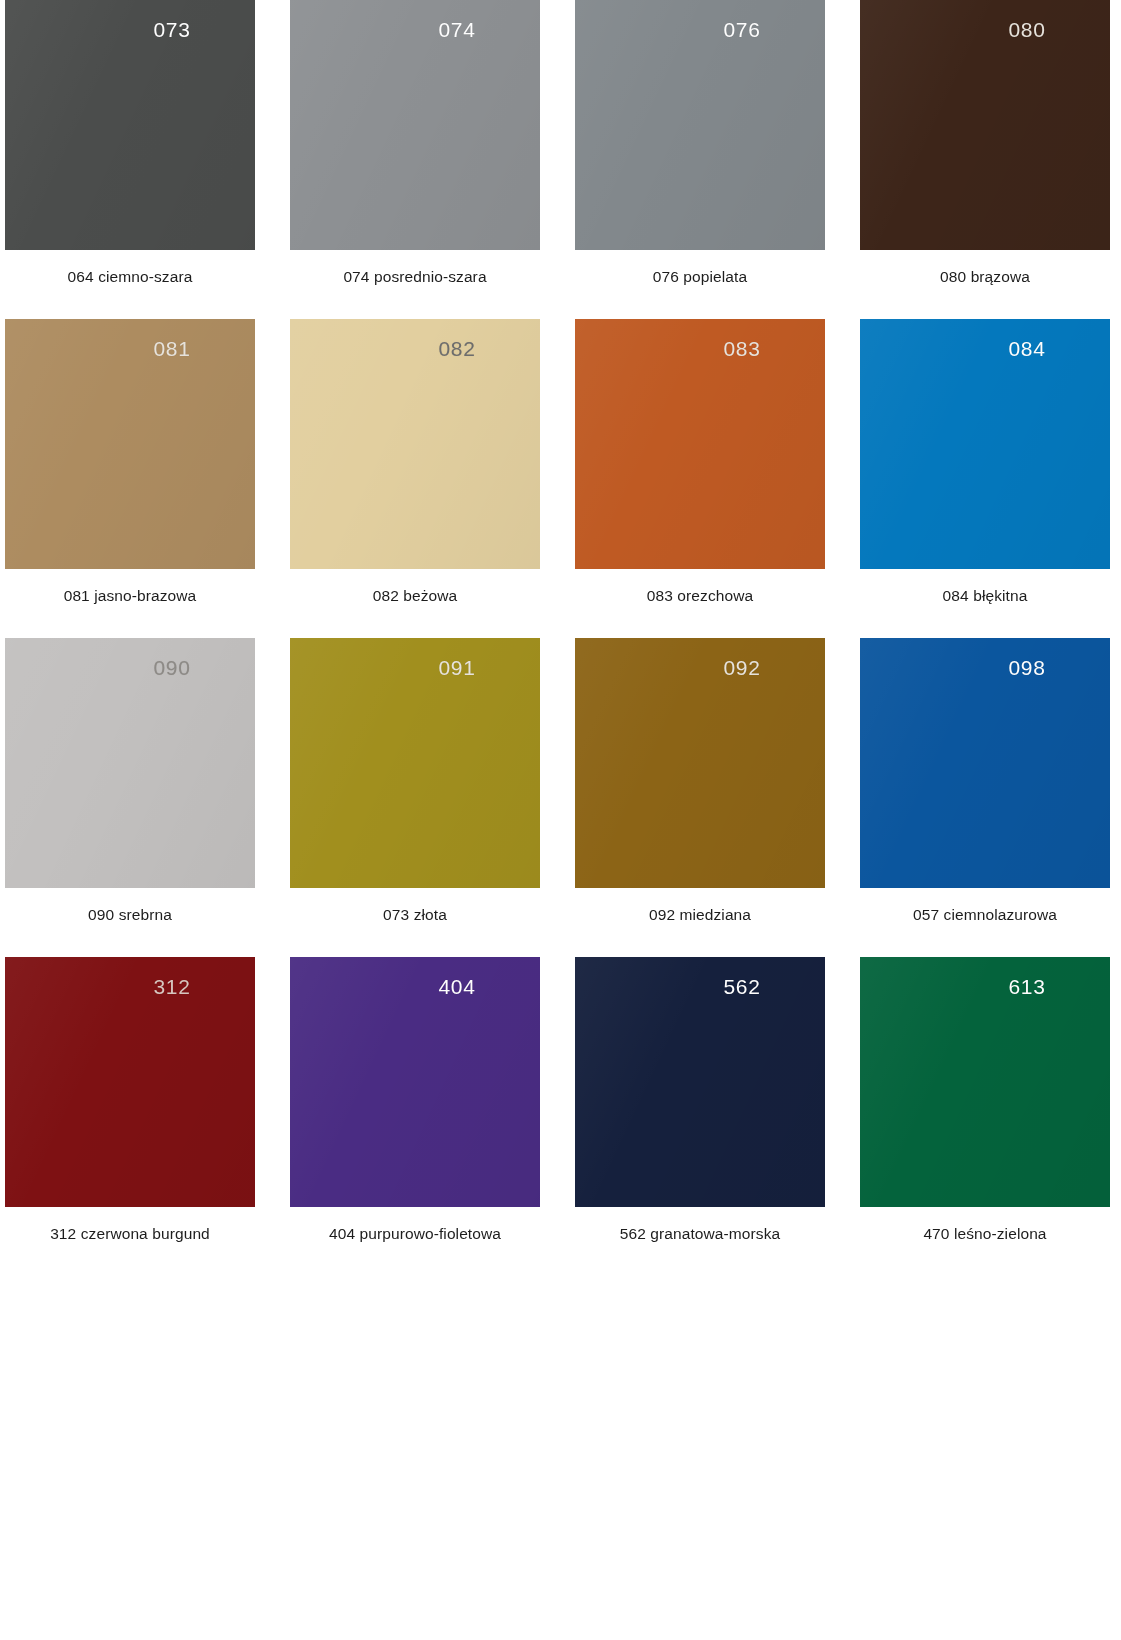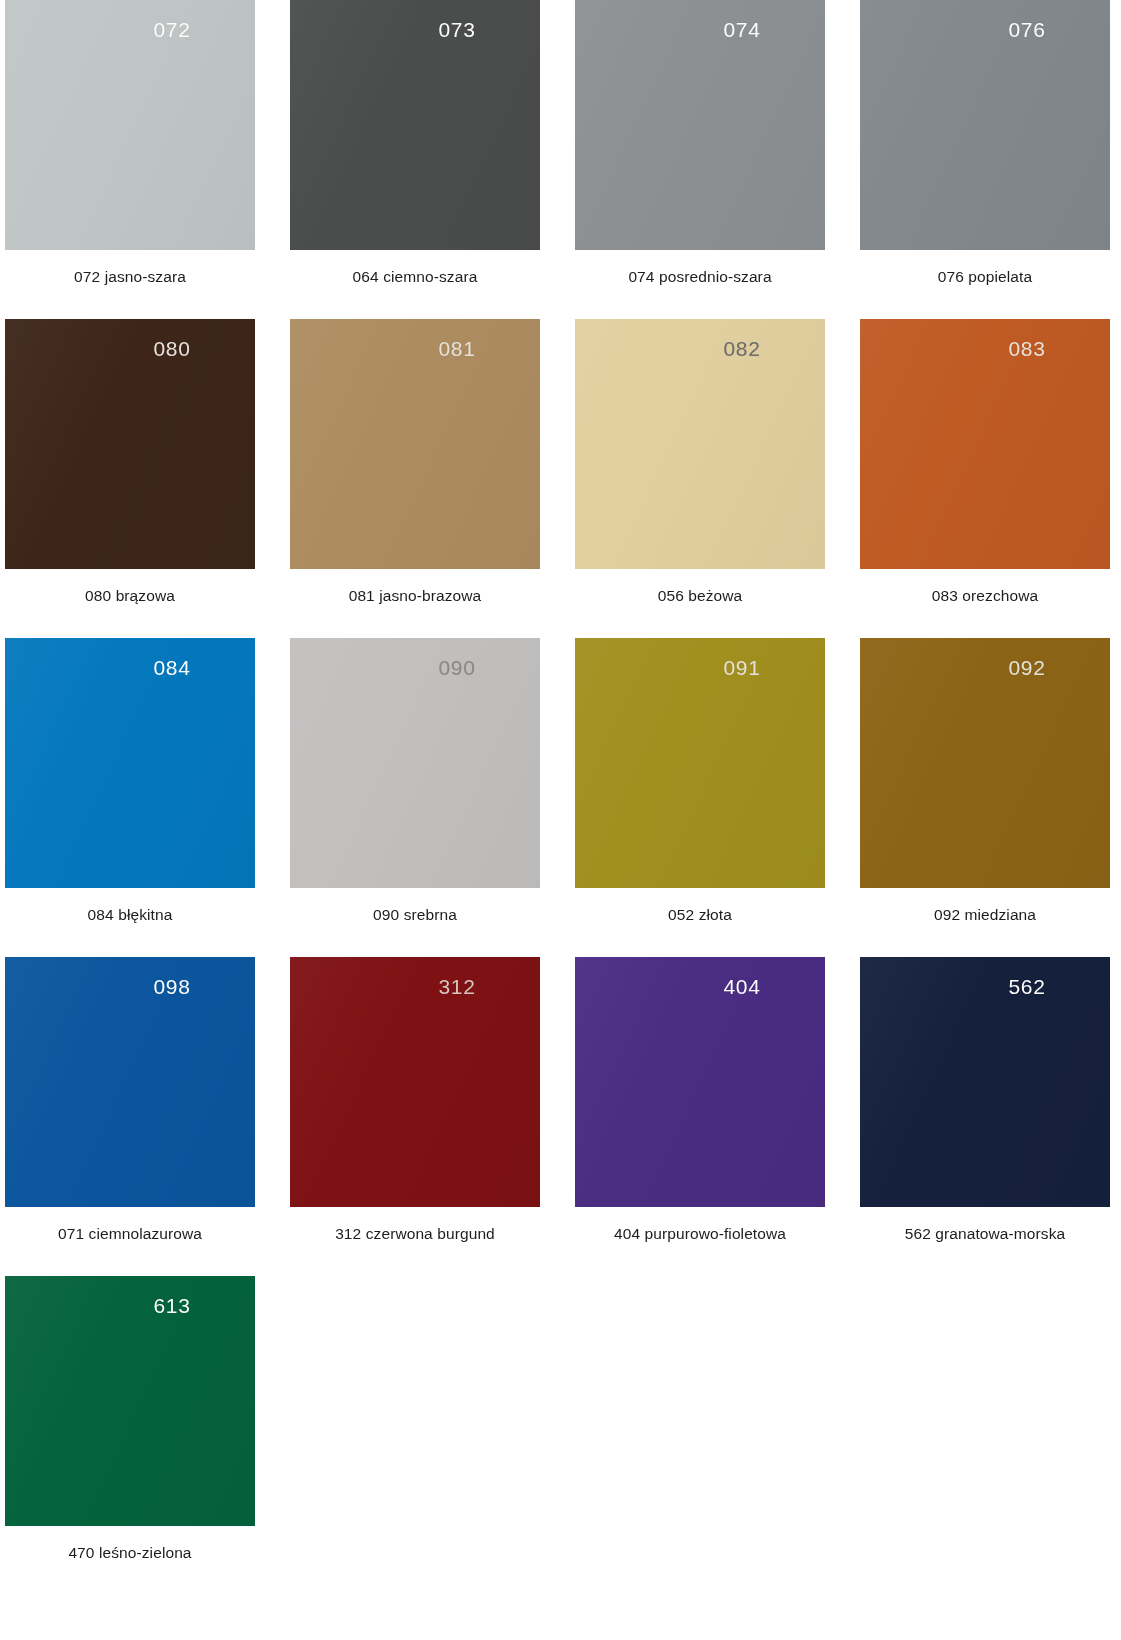--- a/index.html
+++ b/index.html
@@ -86,26 +86,20 @@
       linear-gradient(115deg, rgba(255,255,255,0.045) 0%, rgba(255,255,255,0.0) 38%, rgba(0,0,0,0.035) 100%);
     pointer-events: none;
   }
 </style>
 </head>
 <body>
 
 <div id="palette-page">
   <div class="swatch-grid" id="swatch-grid">
       <div class="swatch-cell">
-        <div class="swatch-chip" style="background: rgb(192, 197, 197);">
-          <span class="swatch-code" style="color: rgb(255, 255, 255);">072</span>
-        </div>
-        <div class="swatch-caption">072 jasno-szara</div>
-      </div>
-      <div class="swatch-cell">
         <div class="swatch-chip" style="background: rgb(75, 77, 76);">
           <span class="swatch-code" style="color: rgb(255, 255, 255);">073</span>
         </div>
         <div class="swatch-caption">064 ciemno-szara</div>
       </div>
       <div class="swatch-cell">
         <div class="swatch-chip" style="background: rgb(141, 144, 147);">
           <span class="swatch-code" style="color: rgb(255, 255, 255);">074</span>
         </div>
         <div class="swatch-caption">074 posrednio-szara</div>
@@ -125,21 +119,21 @@
       <div class="swatch-cell">
         <div class="swatch-chip" style="background: rgb(173, 140, 96);">
           <span class="swatch-code mid-text" style="color: rgb(232, 228, 221);">081</span>
         </div>
         <div class="swatch-caption">081 jasno-brazowa</div>
       </div>
       <div class="swatch-cell">
         <div class="swatch-chip" style="background: rgb(226, 207, 159);">
           <span class="swatch-code dark-text" style="color: rgb(110, 110, 110);">082</span>
         </div>
-        <div class="swatch-caption">056 beżowa</div>
+        <div class="swatch-caption">082 beżowa</div>
       </div>
       <div class="swatch-cell">
         <div class="swatch-chip" style="background: rgb(191, 90, 35);">
           <span class="swatch-code mid-text" style="color: rgb(232, 228, 221);">083</span>
         </div>
         <div class="swatch-caption">083 orezchowa</div>
       </div>
       <div class="swatch-cell">
         <div class="swatch-chip" style="background: rgb(4, 120, 189);">
           <span class="swatch-code" style="color: rgb(255, 255, 255);">084</span>
@@ -149,33 +143,33 @@
       <div class="swatch-cell">
         <div class="swatch-chip" style="background: rgb(194, 192, 191);">
           <span class="swatch-code dark-text" style="color: rgb(142, 139, 135);">090</span>
         </div>
         <div class="swatch-caption">090 srebrna</div>
       </div>
       <div class="swatch-cell">
         <div class="swatch-chip" style="background: rgb(161, 143, 30);">
           <span class="swatch-code mid-text" style="color: rgb(232, 228, 221);">091</span>
         </div>
-        <div class="swatch-caption">052 złota</div>
+        <div class="swatch-caption">073 złota</div>
       </div>
       <div class="swatch-cell">
         <div class="swatch-chip" style="background: rgb(140, 100, 22);">
           <span class="swatch-code mid-text" style="color: rgb(232, 228, 221);">092</span>
         </div>
         <div class="swatch-caption">092 miedziana</div>
       </div>
       <div class="swatch-cell">
         <div class="swatch-chip" style="background: rgb(11, 86, 158);">
           <span class="swatch-code" style="color: rgb(255, 255, 255);">098</span>
         </div>
-        <div class="swatch-caption">071 ciemnolazurowa</div>
+        <div class="swatch-caption">057 ciemnolazurowa</div>
       </div>
       <div class="swatch-cell">
         <div class="swatch-chip" style="background: rgb(126, 17, 19);">
           <span class="swatch-code mid-text" style="color: rgb(216, 199, 192);">312</span>
         </div>
         <div class="swatch-caption">312 czerwona burgund</div>
       </div>
       <div class="swatch-cell">
         <div class="swatch-chip" style="background: rgb(74, 44, 131);">
           <span class="swatch-code" style="color: rgb(255, 255, 255);">404</span>

